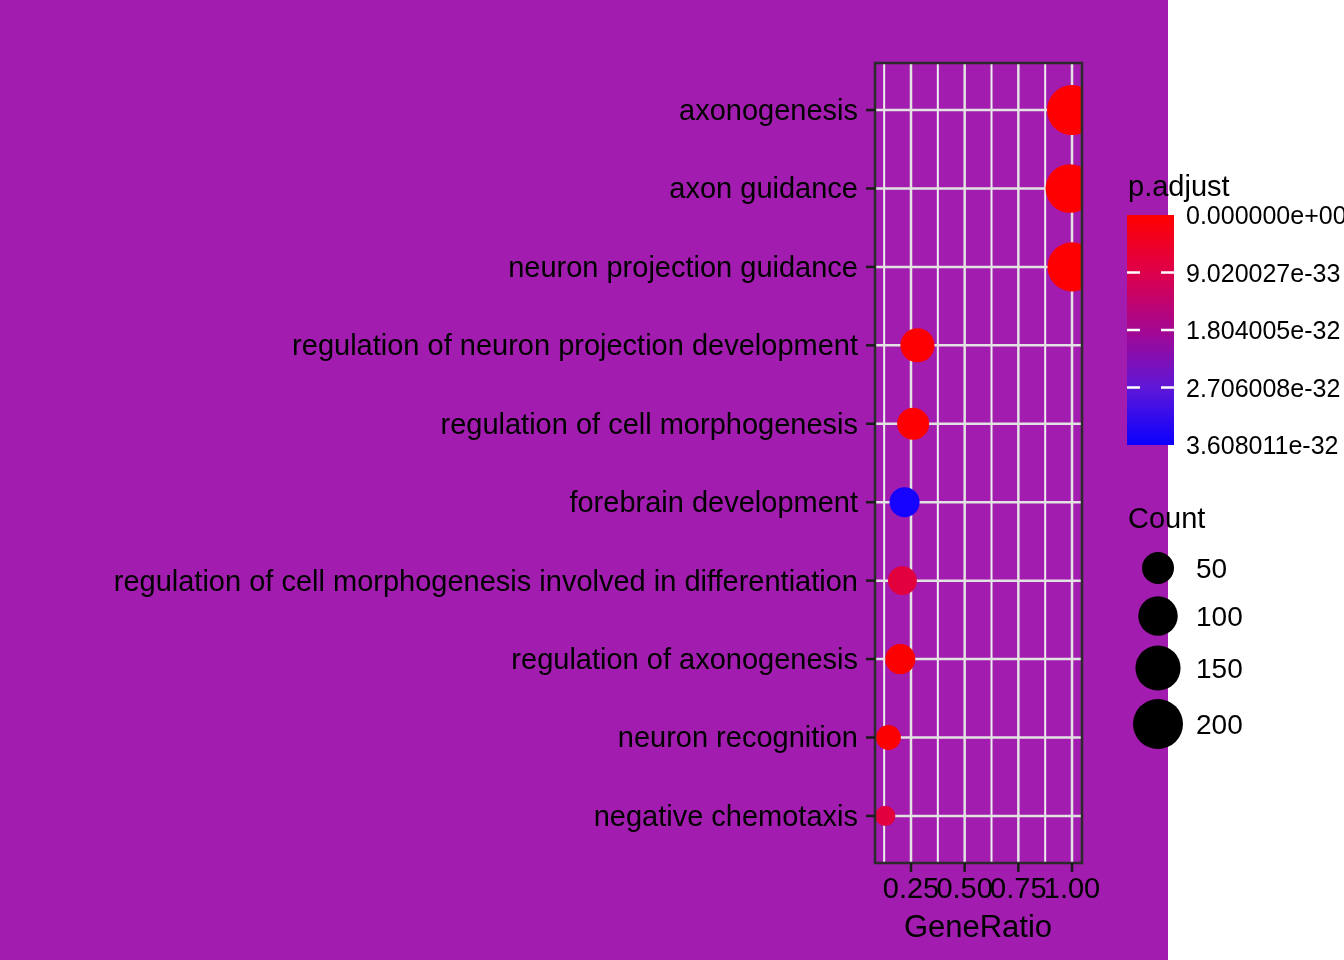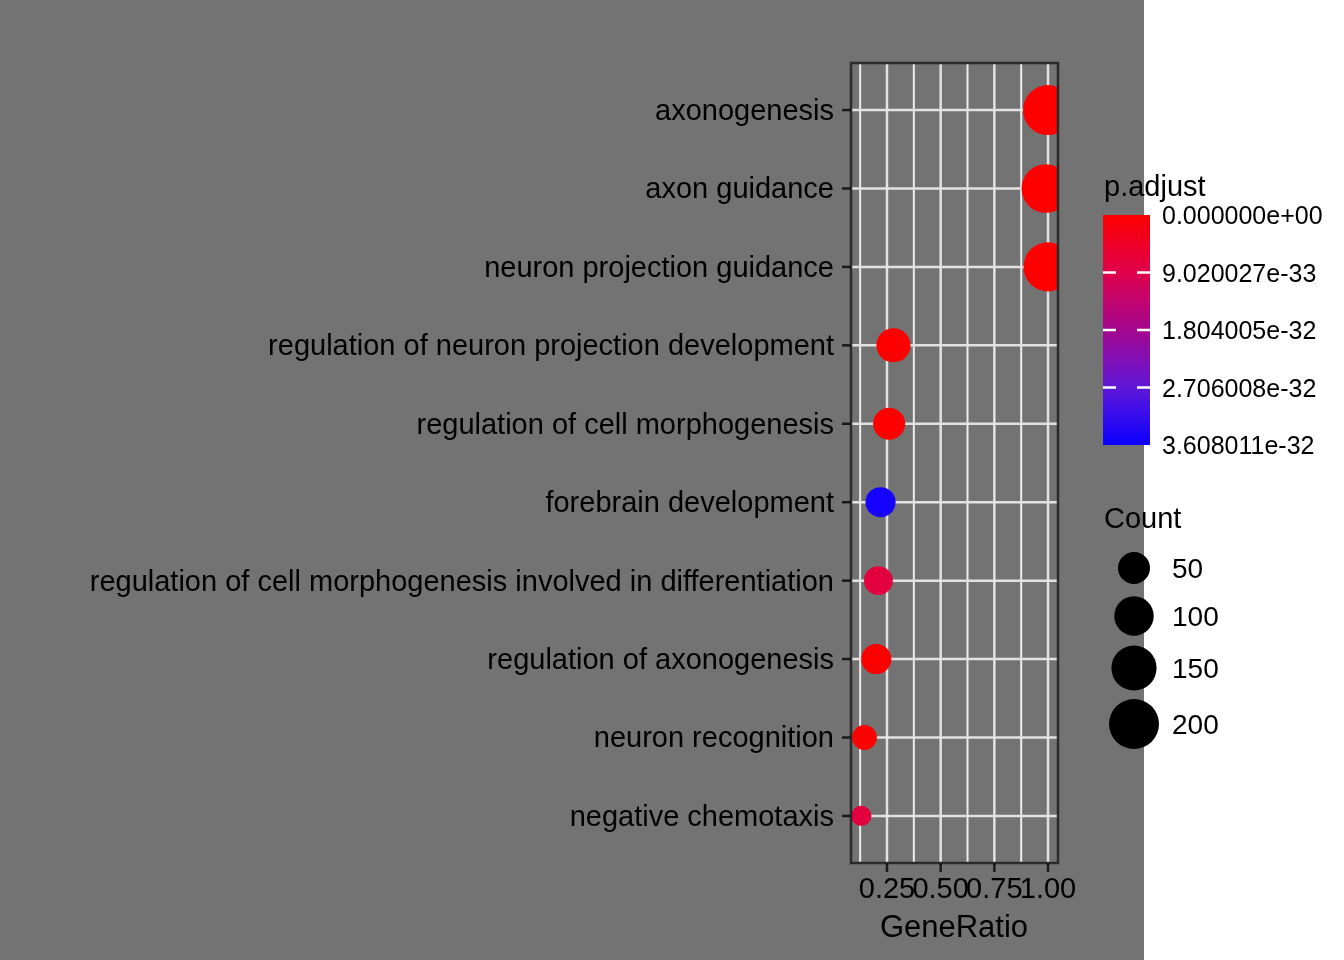--- a/index.html
+++ b/index.html
@@ -7,21 +7,22 @@
     padding: 0;
     background: #ffffff;
     width: 1344px;
     height: 960px;
     overflow: hidden;
   }
   #chart-root {
     position: relative;
     width: 1144px;
     height: 960px;
-    background: #737373;
+    background: #a21caf;
+    padding-left: 24px;
   }
   svg text {
     font-family: "Liberation Sans", "DejaVu Sans", sans-serif;
     fill: #000000;
   }
   .cat-label, .x-tick-label { font-size: 29px; }
   .axis-title { font-size: 31px; }
   .legend-title { font-size: 29px; }
   .padj-label { font-size: 25px; }
   .count-label { font-size: 28px; }

